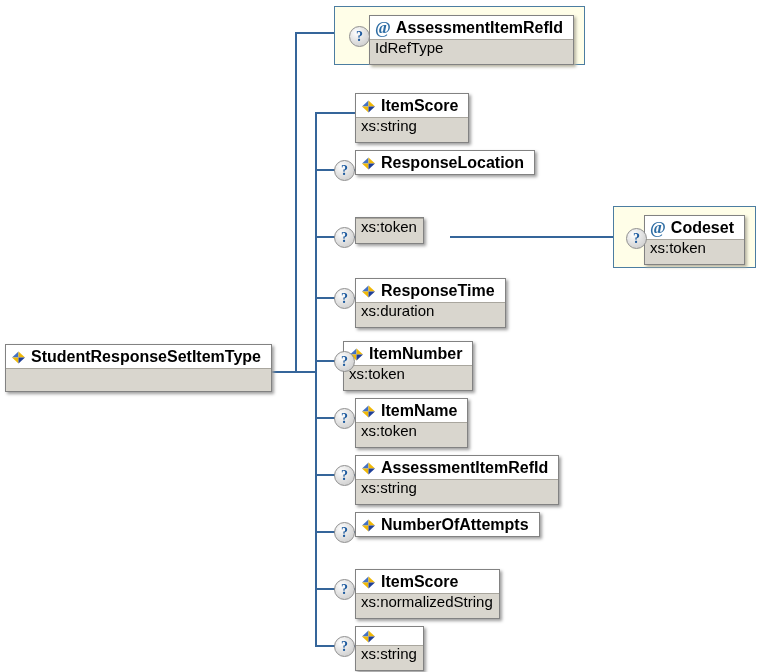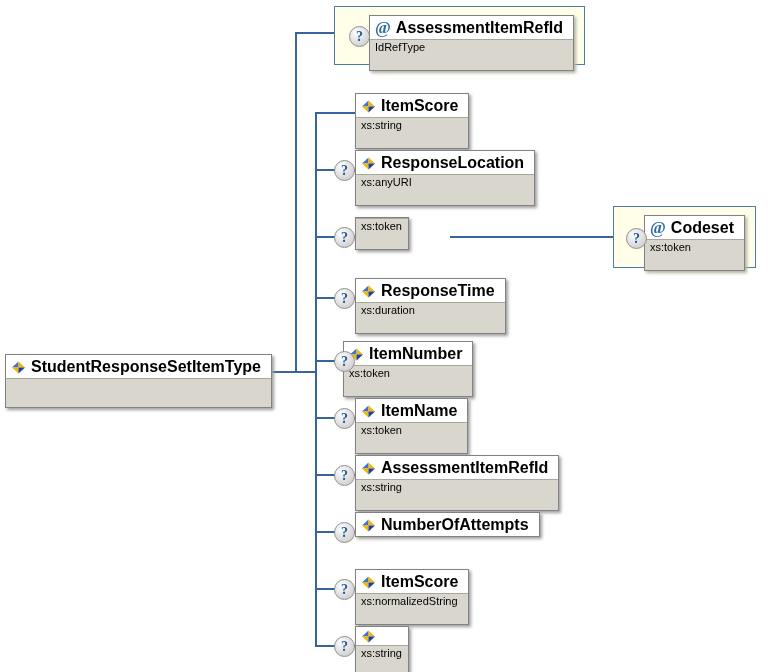--- a/index.html
+++ b/index.html
@@ -20,22 +20,22 @@
   }
   .node .title {
     display:flex; align-items:center; gap:5px;
     padding:3px 10px 2px 5px;
     font-size:16px; font-weight:bold; color:#000000; line-height:18px;
     background:#ffffff;
   }
   .node .type {
     border-top:1px solid #a9a69e;
     background:#d9d6ce; color:#000000;
-    font-size:11px; line-height:13px;
-    padding:1px 6px 16px 5px; min-height:13px;
+    font-size:15px; line-height:13px;
+    padding:1px 6px 10px 5px; min-height:13px;
   }
   .node .type.empty { min-height:11px; }
 
   
   .opt-circle {
     position:absolute; z-index:3; box-sizing:border-box;
     width:21px; height:21px; border-radius:50%;
     background:radial-gradient(circle at 35% 30%, #ffffff 0%, #e3e3e3 45%, #c6c6c6 100%);
     border:1px solid #8f8f8f;
     color:#1d5a9e; font-weight:bold; font-size:14px; line-height:19px;
@@ -69,21 +69,21 @@
   <div class="line" style="left:317px;top:236px;width:39px;height:2px"></div>
   <div class="line" style="left:317px;top:297px;width:39px;height:2px"></div>
   <div class="line" style="left:317px;top:360px;width:39px;height:2px"></div>
   <div class="line" style="left:317px;top:417px;width:39px;height:2px"></div>
   <div class="line" style="left:317px;top:474px;width:39px;height:2px"></div>
   <div class="line" style="left:317px;top:531px;width:39px;height:2px"></div>
   <div class="line" style="left:317px;top:588px;width:39px;height:2px"></div>
   <div class="line" style="left:317px;top:645px;width:39px;height:2px"></div>
   <div class="line" style="left:450px;top:236px;width:163px;height:2px"></div>
 
-  <div class="node" style="left:5px;top:354px">
+  <div class="node" style="left:5px;top:344px">
     <div class="title">
       <span class="eicon">
         <svg width="15" height="13" viewBox="0 0 15 13">
           <polygon points="7.5,0.5 1,6.5 7.5,6.5" fill="#4472c4"></polygon>
           <polygon points="7.5,0.5 14,6.5 7.5,6.5" fill="#f0b807"></polygon>
           <polygon points="1,6.5 7.5,12.5 7.5,6.5" fill="#f0b807"></polygon>
           <polygon points="14,6.5 7.5,12.5 7.5,6.5" fill="#1f3f99"></polygon>
         </svg>
       </span>
       <span>StudentResponseSetItemType</span>
@@ -123,21 +123,20 @@
       <span class="eicon">
         <svg width="15" height="13" viewBox="0 0 15 13">
             <polygon points="7.5,0.5 1,6.5 7.5,6.5" fill="#4472c4"></polygon>
             <polygon points="7.5,0.5 14,6.5 7.5,6.5" fill="#f0b807"></polygon>
             <polygon points="1,6.5 7.5,12.5 7.5,6.5" fill="#f0b807"></polygon>
             <polygon points="14,6.5 7.5,12.5 7.5,6.5" fill="#1f3f99"></polygon>
           </svg>
       </span>
       <span>ResponseLocation</span>
     </div>
-    <div class="type">xs:anyURI</div>
   </div>
 
   <div class="opt-circle" style="left:334px;top:227px">?</div>
   <div class="node" style="left:355px;top:217px">
     <div class="type">xs:token</div>
   </div>
 
   <div class="attr-group" style="left:613px;top:206px;height:62px;padding:8px 10px 0 30px">
     <div class="opt-circle" style="left:12px;top:21px">?</div>
     <div class="node">

